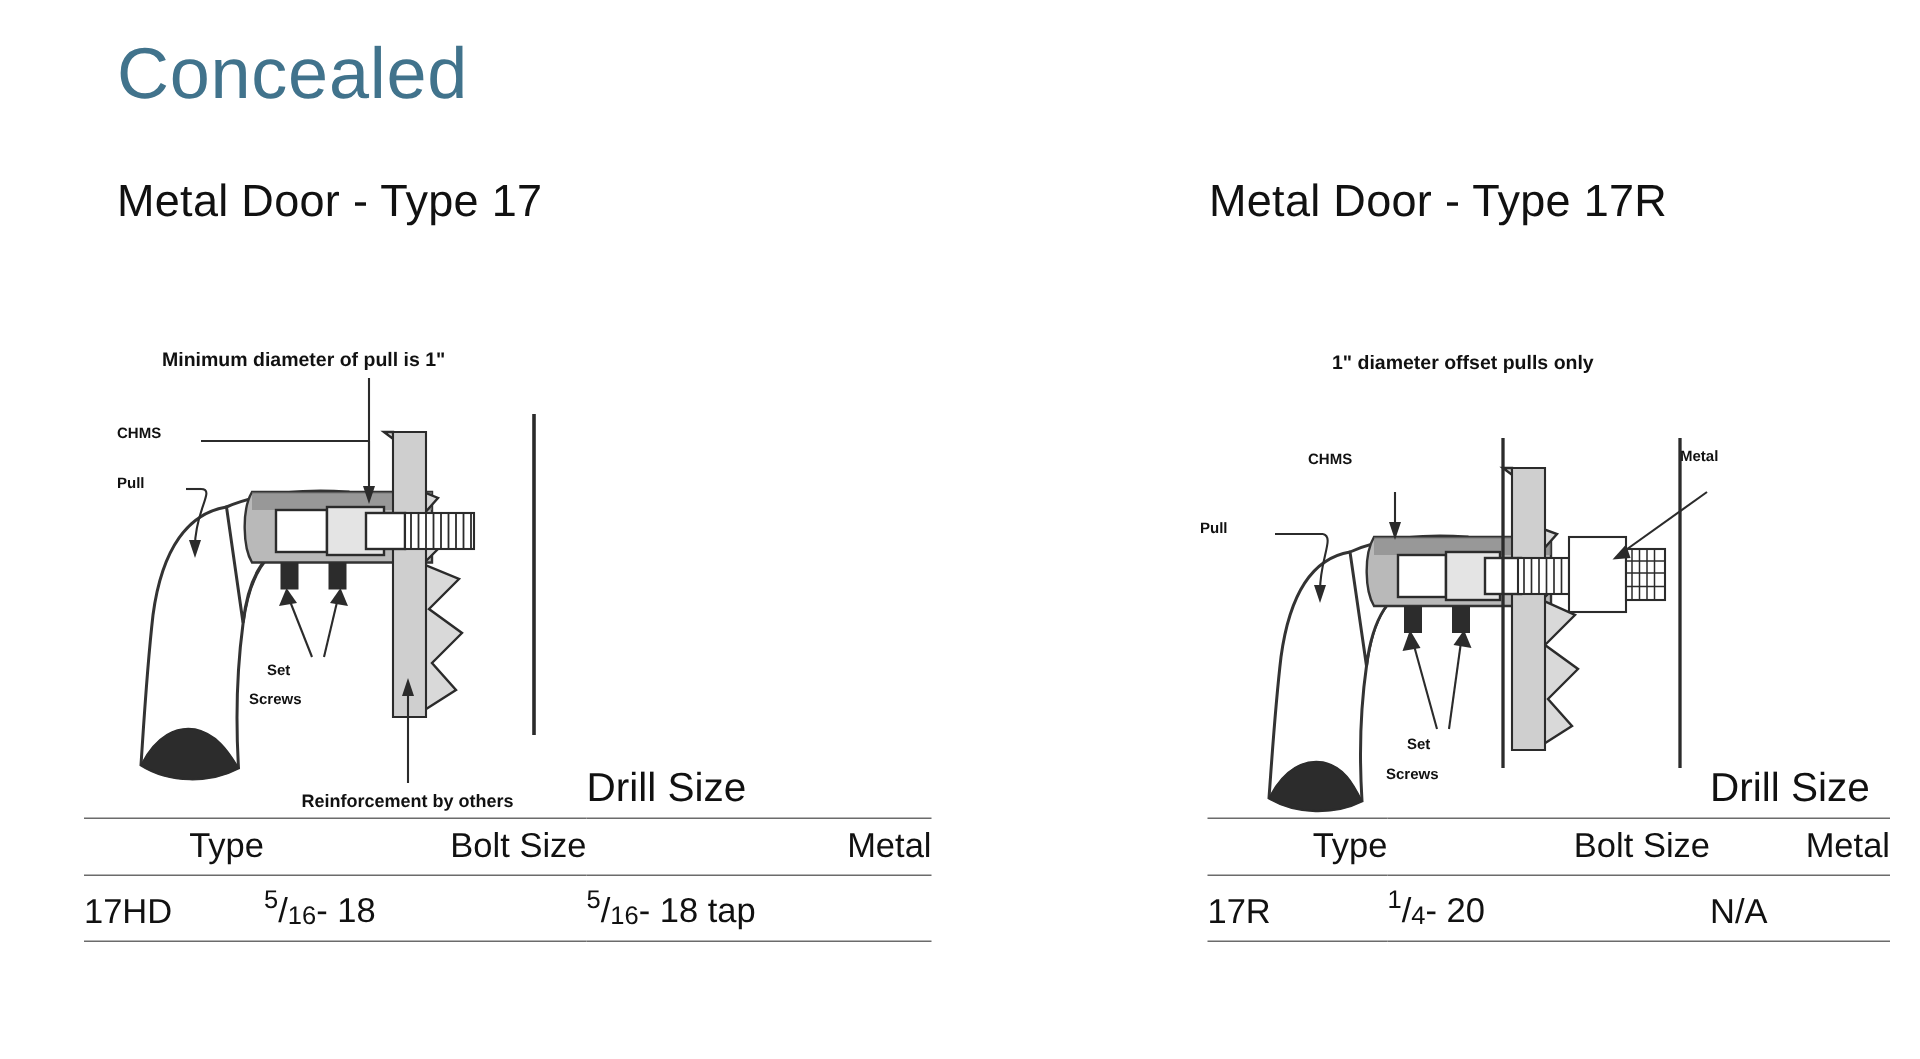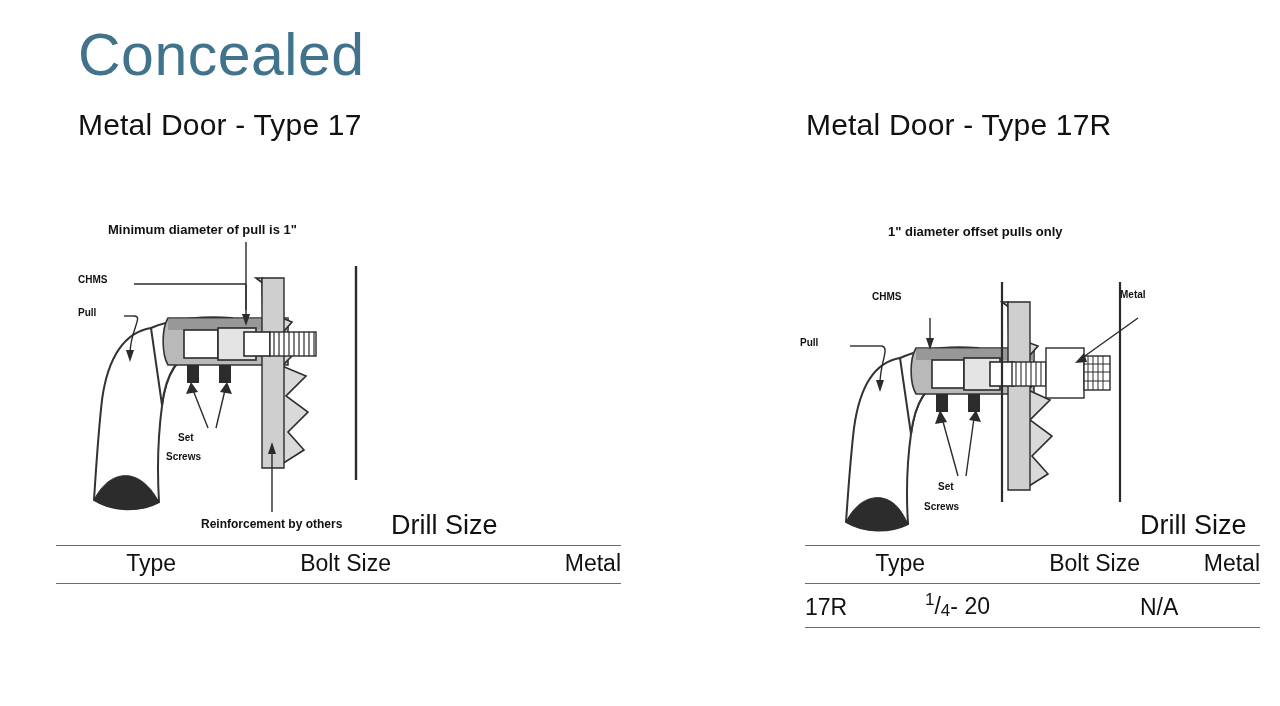--- a/index.html
+++ b/index.html
@@ -12,38 +12,38 @@
     height: 706px;
     position: relative;
     font-family: "Liberation Sans", sans-serif;
     color: #1a1a1a;
     overflow: hidden;
   }
   .page-title {
     position: absolute;
     left: 78px;
     top: 26px;
-    font-size: 59px;
+    font-size: 48px;
     font-weight: 400;
     color: #41738c;
     letter-spacing: 0.5px;
     line-height: 1;
   }
   .panel {
     position: absolute;
     top: 108px;
   }
   .panel-left { left: 56px; width: 600px; }
   .panel-right { left: 790px; width: 470px; }
 
   .panel-title {
     font-size: 30px;
     font-weight: 400;
     color: #111;
-    margin: 0 0 8px 22px;
+    margin: 10px 0 8px 22px;
     letter-spacing: 0.2px;
   }
   .panel-right .panel-title { margin-left: 16px; }
 
   .figure {
     position: relative;
     width: 100%;
     height: 300px;
   }
   .fig-caption {
@@ -259,20 +259,29 @@
       <tr class="drill-head">
     <td class="col-type"></td>
     <td class="col-bolt"></td>
     <td class="col-drill">Drill Size</td>
   </tr>
   <tr>
     <th class="col-type">Type</th>
     <th class="col-bolt">Bolt Size</th>
     <th class="col-drill">Metal</th>
   </tr>
+  <tr>
+    <td class="col-type">17HD</td>
+    <td class="col-bolt">
+      <span class="frac"><span class="num">5</span><span class="sl">/</span><span class="den">16</span></span><span>- 18</span>
+    </td>
+    <td class="col-drill">
+      <span class="frac"><span class="num">5</span><span class="sl">/</span><span class="den">16</span></span><span>- 18 tap</span>
+    </td>
+  </tr>
 </tbody>
   </table>
 
 <table class="spec-table right">
   <tbody>
       <tr class="drill-head">
     <td class="col-type"></td>
     <td class="col-bolt"></td>
     <td class="col-drill">Drill Size</td>
   </tr>

